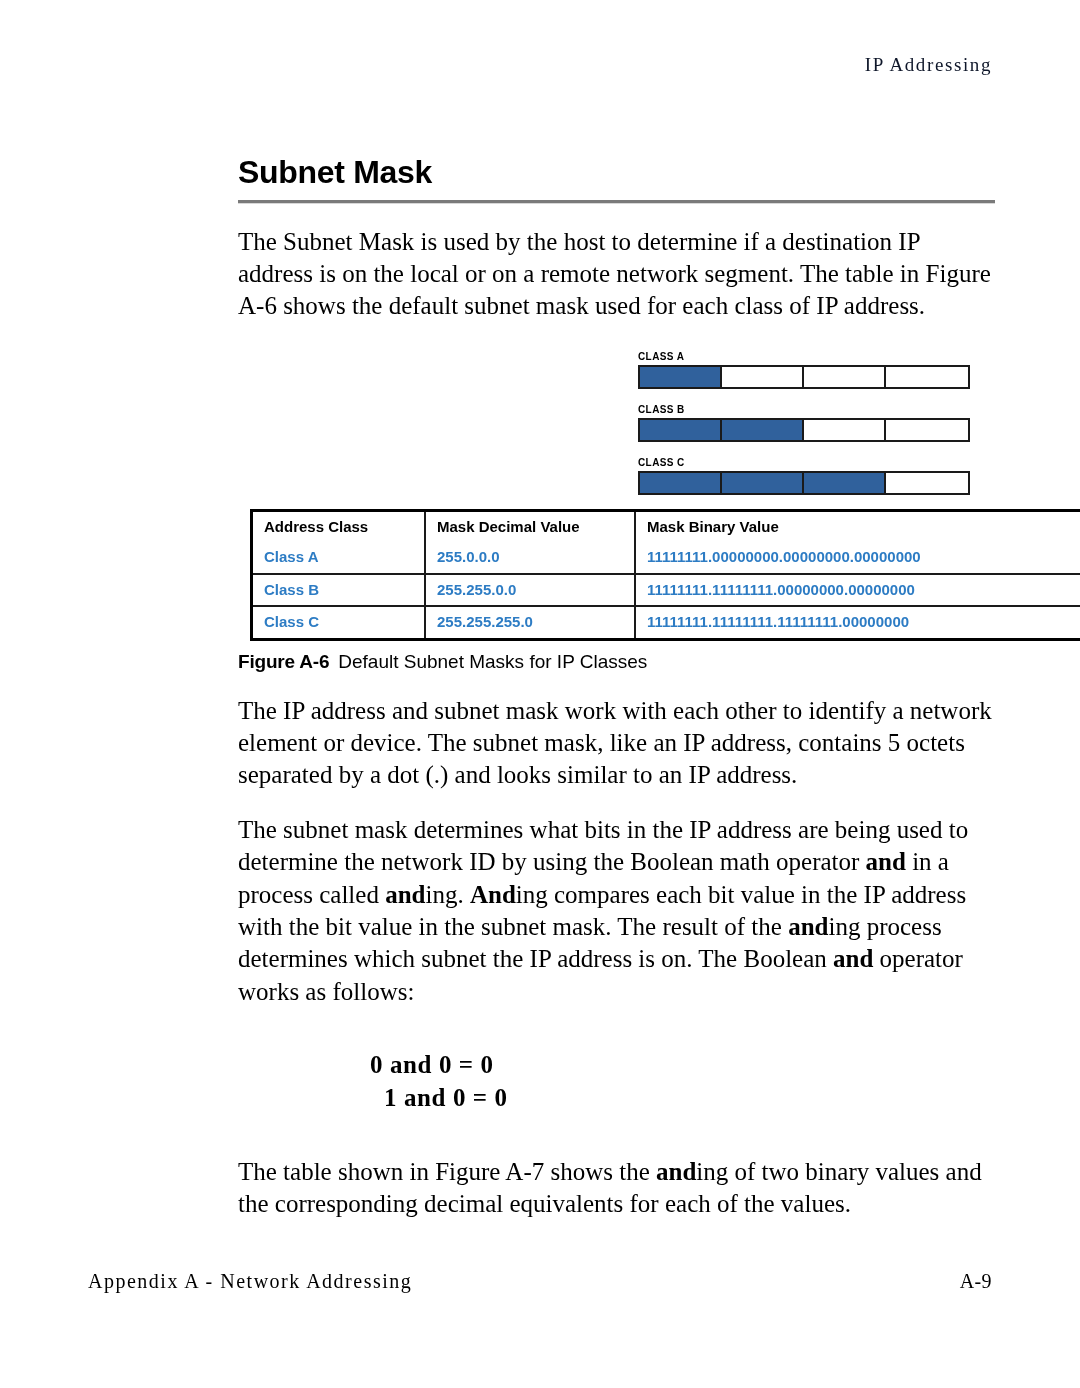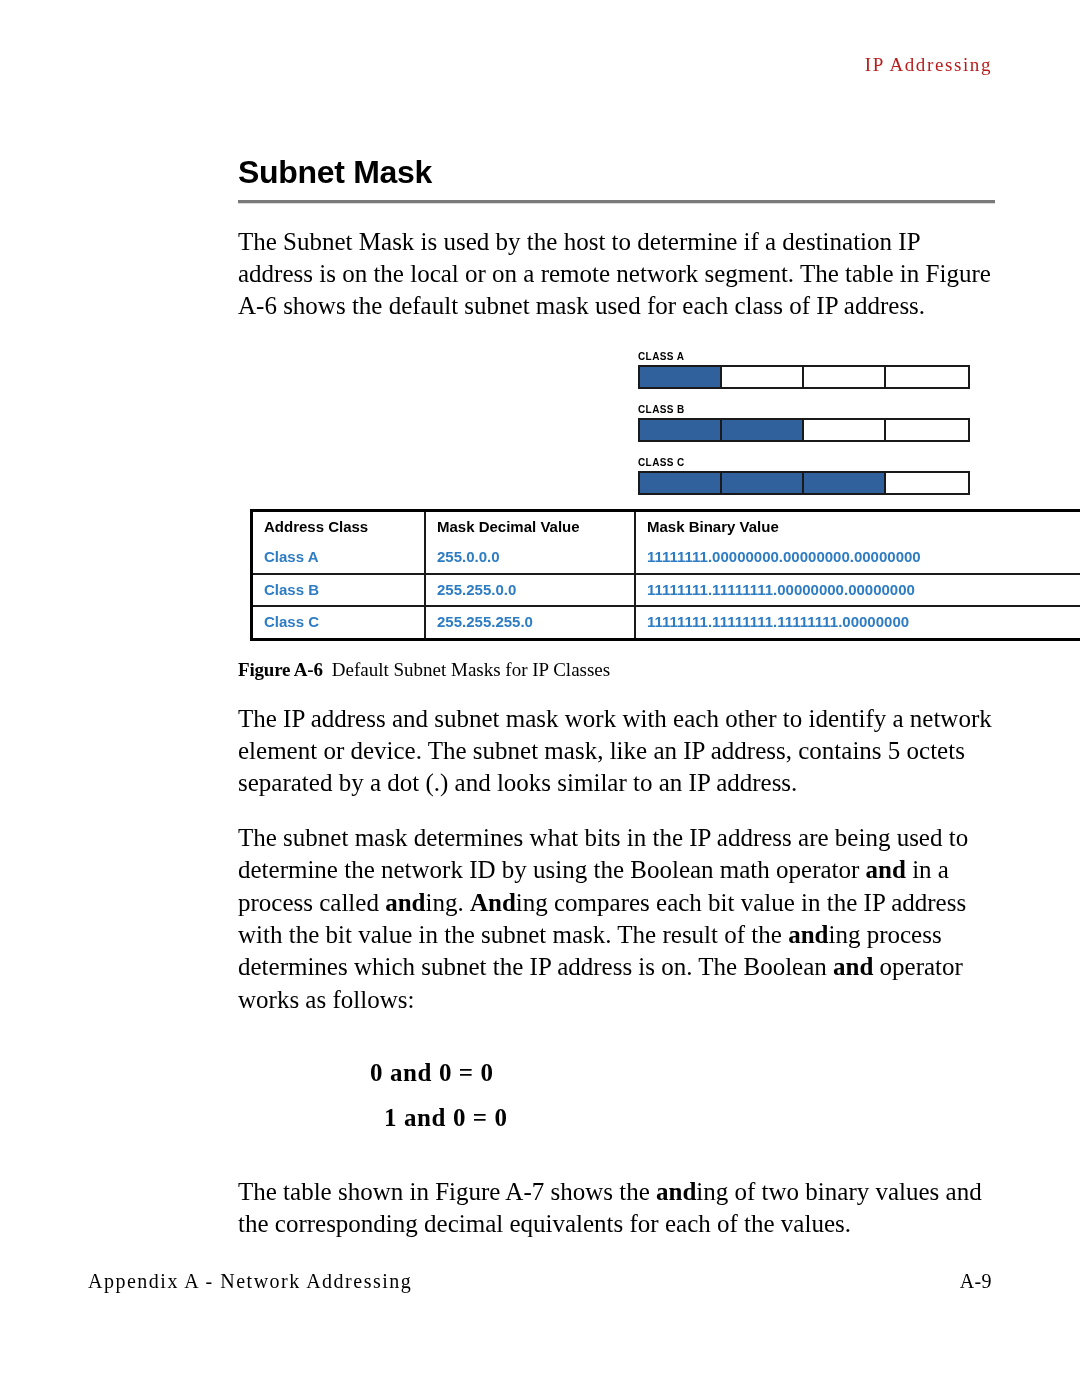--- a/index.html
+++ b/index.html
@@ -17,21 +17,21 @@
   }
 
   
   .running-head {
     position: absolute;
     top: 54px;
     right: 88px;
     font-family: "Liberation Serif", "DejaVu Serif", serif;
     font-size: 19px;
     letter-spacing: 1.6px;
-    color: #b91c1c;
+    color: #0f172a;
     white-space: nowrap;
     margin-left: 28px;
   }
 
   
   .content {
     position: absolute;
     left: 238px;
     top: 88px;
     width: 757px;
@@ -133,41 +133,40 @@
   }
   .mask-table tr:first-child td { border-top: none; }
   .mask-table td:last-child { border-right: none; }
   .mask-table .col-class { width: 160px; }
   .mask-table .col-decimal { width: 197px; }
   .mask-table thead td { color: #000000; }
   .mask-table tbody td { color: #2d7cc4; }
 
   
   .figure-caption {
-    margin-top: 8px;
-    font-family: Liberation Serif, serif;
+    font-family: Liberation Sans, sans-serif;
     font-size: 19px;
     color: #000000;
   }
   .figure-caption .cap-label {
     font-weight: bold;
     letter-spacing: -0.2px;
   }
   .figure-caption .cap-text { margin-left: 9px; }
 
   
   .bool-block {
     margin: 40px 0 0 0;
     padding-left: 132px;
     font-size: 25px;
     font-weight: bold;
     line-height: 1.32;
     letter-spacing: 0.6px;
   }
-  .bool-line { white-space: pre; margin-top: 12px; }
+  .bool-line { white-space: pre; }
   .bool-line.indent { padding-left: 14px; }
 
   
   .footer {
     position: absolute;
     left: 88px;
     right: 88px;
     top: 1270px;
     display: flex;
     justify-content: space-between;

